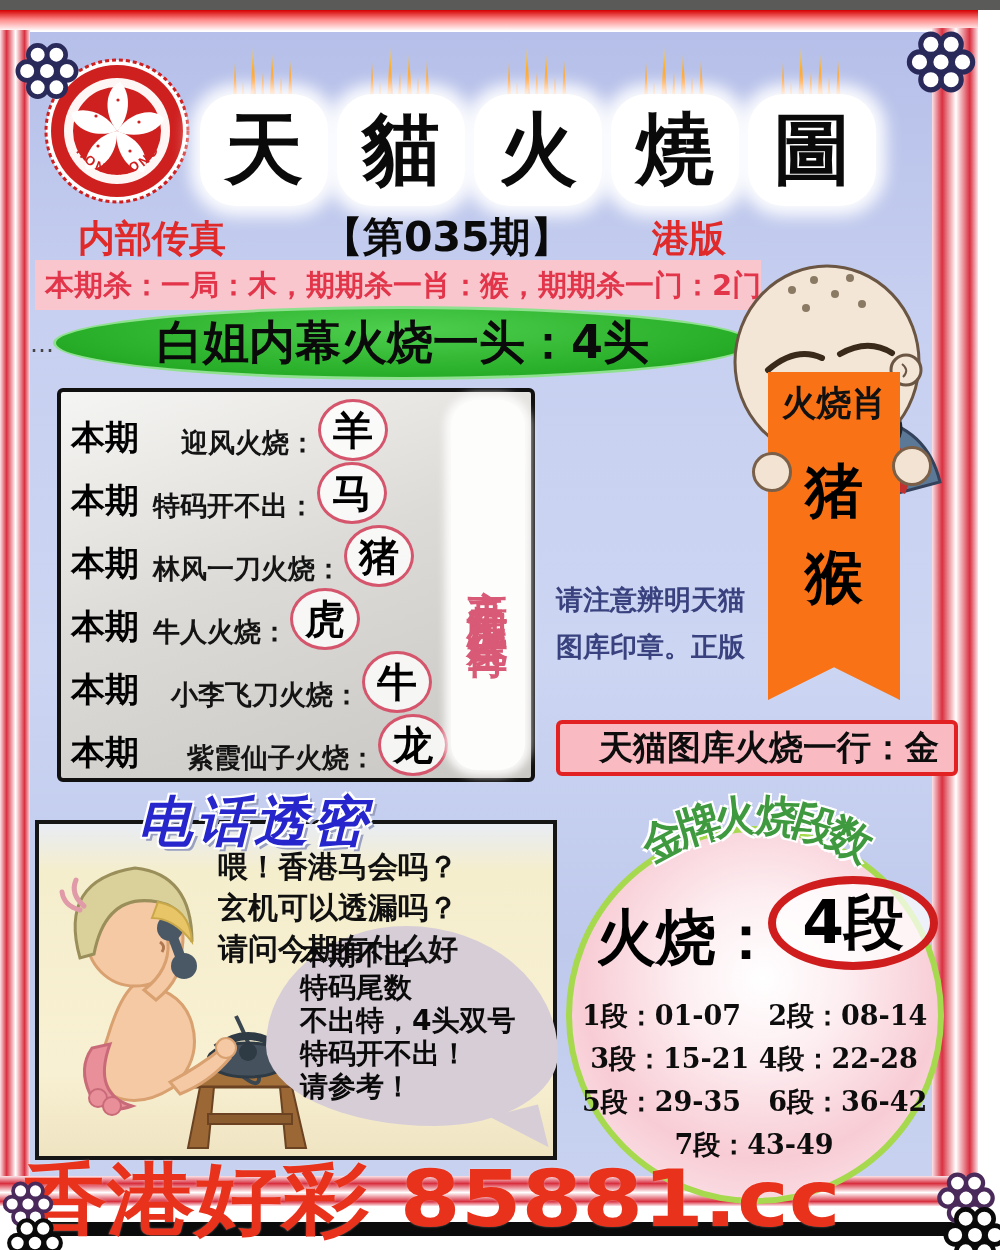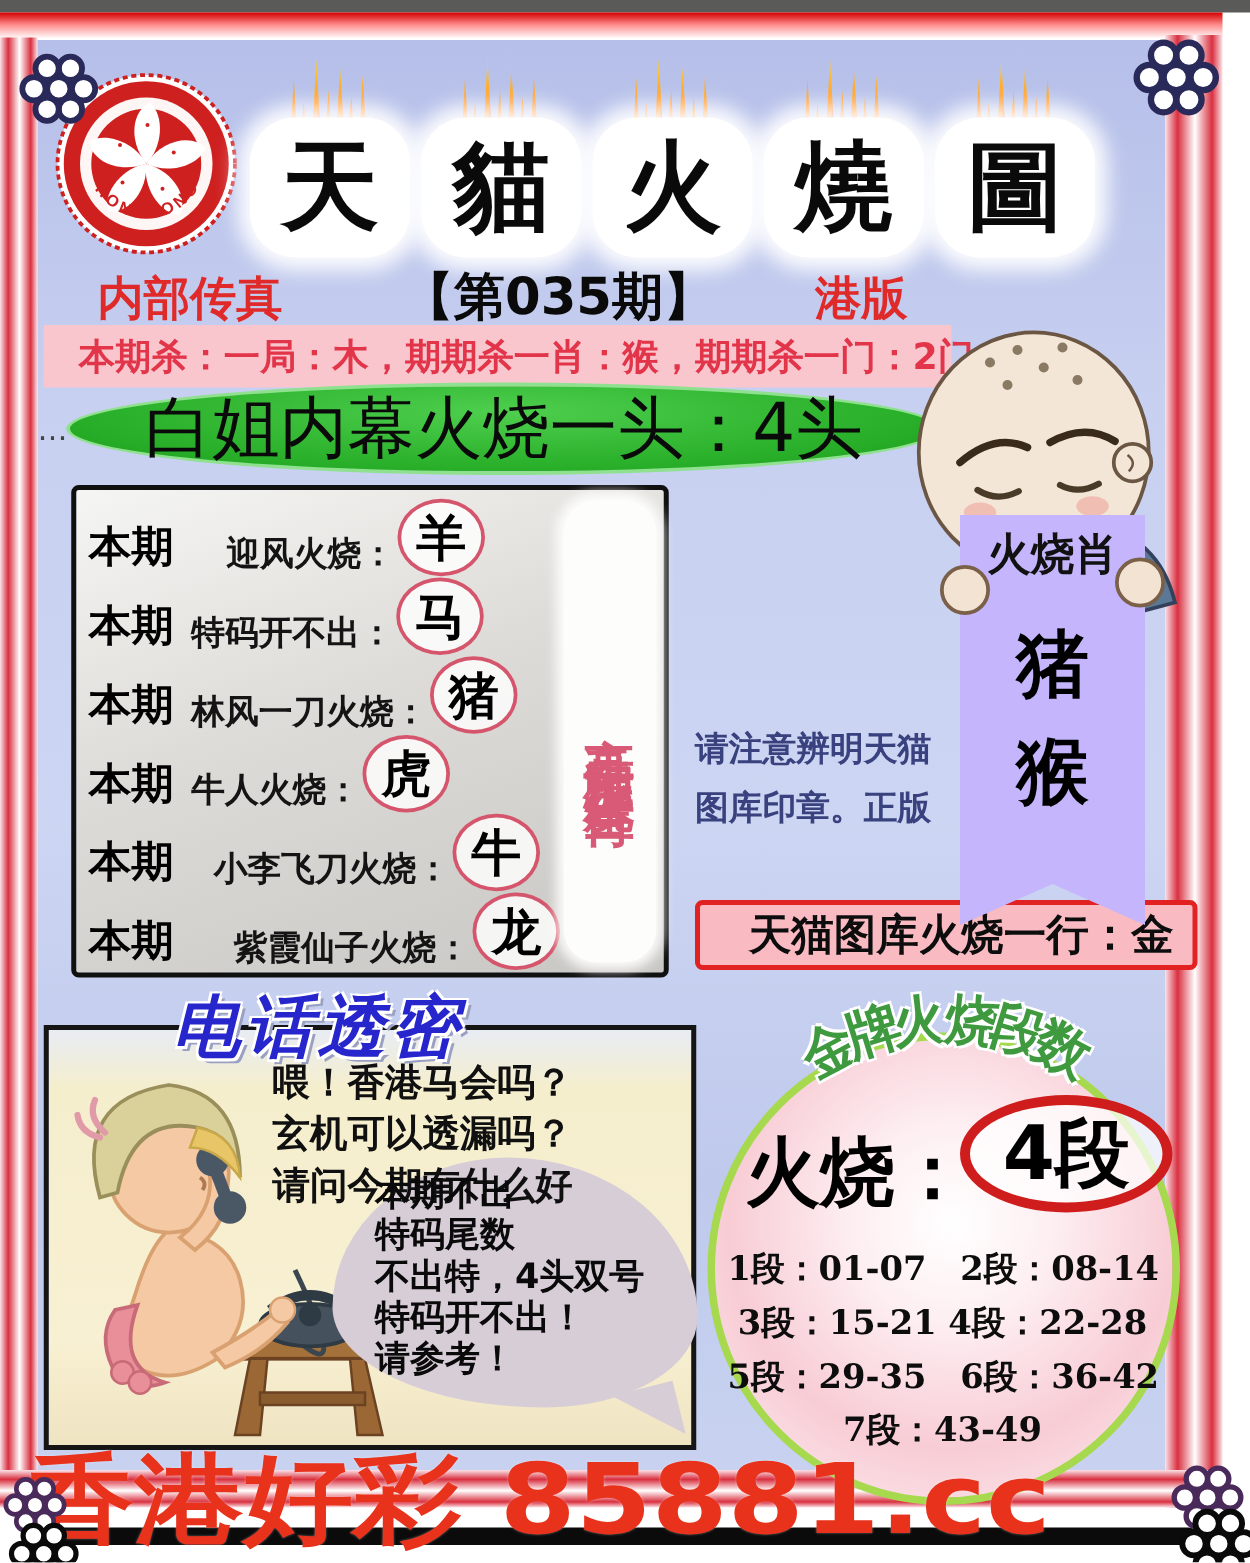--- a/index.html
+++ b/index.html
@@ -36,26 +36,26 @@
                font-family:"DejaVu Serif","Liberation Serif",serif;font-size:78px;font-weight:900;color:#0a0a0a;}
 
   
   .issue-line{position:absolute;left:60px;top:210px;width:850px;height:48px;z-index:2;}
   .issue-left{position:absolute;left:18px;top:4px;font-size:37px;font-weight:800;color:#e02a2a;}
   .issue-center{position:absolute;left:262px;top:0;font-size:41px;font-weight:900;color:#0a0a0a;}
   .issue-right{position:absolute;left:592px;top:4px;font-size:37px;font-weight:800;color:#e02a2a;}
 
   
   .kill-bar{position:absolute;left:35px;top:260px;width:726px;height:50px;background:#f9c6ce;
-            line-height:50px;padding-left:28px;box-sizing:border-box;white-space:nowrap;
+            line-height:50px;padding-left:10px;box-sizing:border-box;white-space:nowrap;
             font-size:29px;font-weight:800;color:#e2354a;z-index:2;}
   .green-oval{position:absolute;left:53px;top:306px;width:694px;height:68px;border-radius:50%;
             background:radial-gradient(ellipse at 50% 30%,#4ecf4e 0%,#27ad27 70%,#1d981d 100%);
             border:3px solid #8fe08f;display:flex;align-items:center;justify-content:center;
-            font-size:54px;font-weight:400;color:#0a0a0a;z-index:2;}
+            font-size:46px;font-weight:700;color:#0a0a0a;z-index:2;}
   .left-dots{position:absolute;left:30px;top:330px;font-size:24px;color:#444;z-index:2;}
 
   
   .main-box{position:absolute;left:57px;top:388px;width:478px;height:394px;box-sizing:border-box;
             border:4px solid #101010;border-radius:6px;
             background:linear-gradient(160deg,#f5f5f3 0%,#dddbd7 45%,#c9c7c3 100%);z-index:2;}
   .rows{position:absolute;left:10px;top:6px;width:384px;}
   .row{height:63px;display:flex;align-items:flex-end;}
   .row .prefix{font-size:34px;font-weight:900;color:#000;margin-right:14px;white-space:nowrap;}
   .row .label{font-family:"DejaVu Serif","Liberation Serif",serif;font-size:27px;font-weight:700;color:#141414;white-space:nowrap;}
@@ -65,21 +65,21 @@
   .row .zod{margin-left:2px;width:64px;height:56px;border:3px solid #d5566c;border-radius:50%;
             background:rgba(255,255,255,.8);display:flex;align-items:center;justify-content:center;
             font-size:40px;font-weight:800;color:#000;flex:0 0 auto;}
   .side-strip{position:absolute;right:6px;top:8px;bottom:8px;width:74px;background:#fdfdfb;border-radius:26px;
             box-shadow:0 0 9px 6px rgba(255,255,255,.9);display:flex;align-items:center;justify-content:center;
             writing-mode:vertical-rl;text-orientation:upright;font-family:"DejaVu Serif","Liberation Serif",serif;
             font-size:41px;font-weight:700;color:#d85a76;letter-spacing:7px;}
 
   
   .monk{position:absolute;left:722px;top:250px;width:230px;height:250px;z-index:2;}
-  .banner{position:absolute;left:768px;top:412px;width:148px;height:328px;background:#c4b5fd;
+  .banner{position:absolute;left:768px;top:372px;width:132px;height:328px;background:#f97316;
           box-shadow:3px 3px 7px rgba(0,0,0,.28);z-index:3;
           clip-path:polygon(0 0,100% 0,100% 100%,50% 90%,0 100%);}
   .banner-header{margin-top:8px;text-align:center;font-family:"DejaVu Serif","Liberation Serif",serif;
           font-size:35px;font-weight:900;color:#111;}
   .banner-zods{margin-top:26px;display:flex;flex-direction:column;align-items:center;gap:8px;
           font-family:"DejaVu Serif","Liberation Serif",serif;font-size:58px;font-weight:700;color:#000;}
   .hand{position:absolute;width:34px;height:34px;background:#f3e3d2;border:3px solid #7a6048;border-radius:50%;z-index:4;}
   .hand.l{left:752px;top:452px;}
   .hand.r{left:892px;top:446px;}
 

